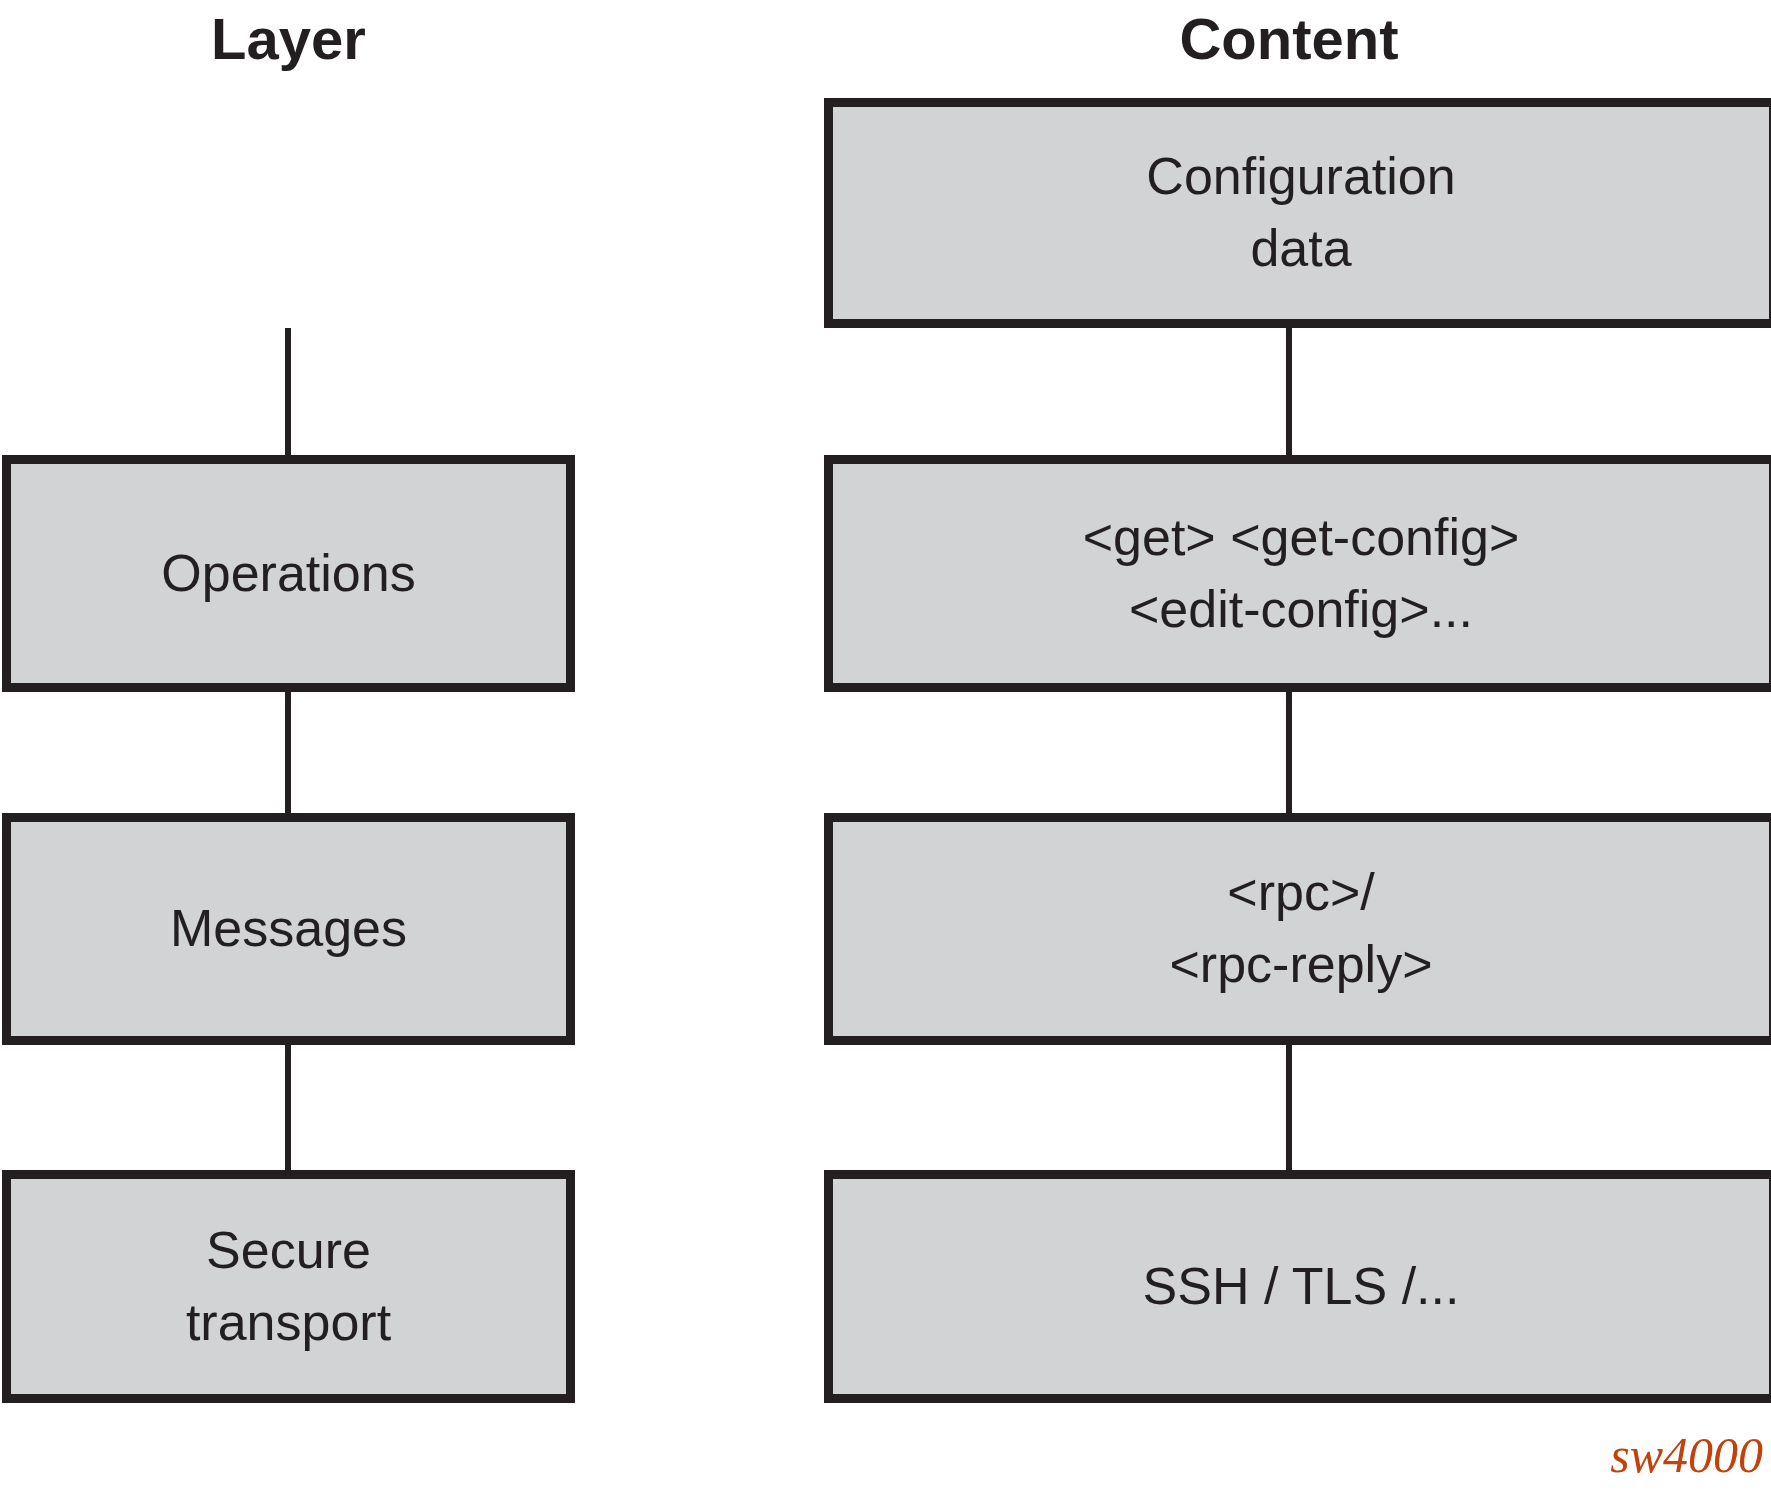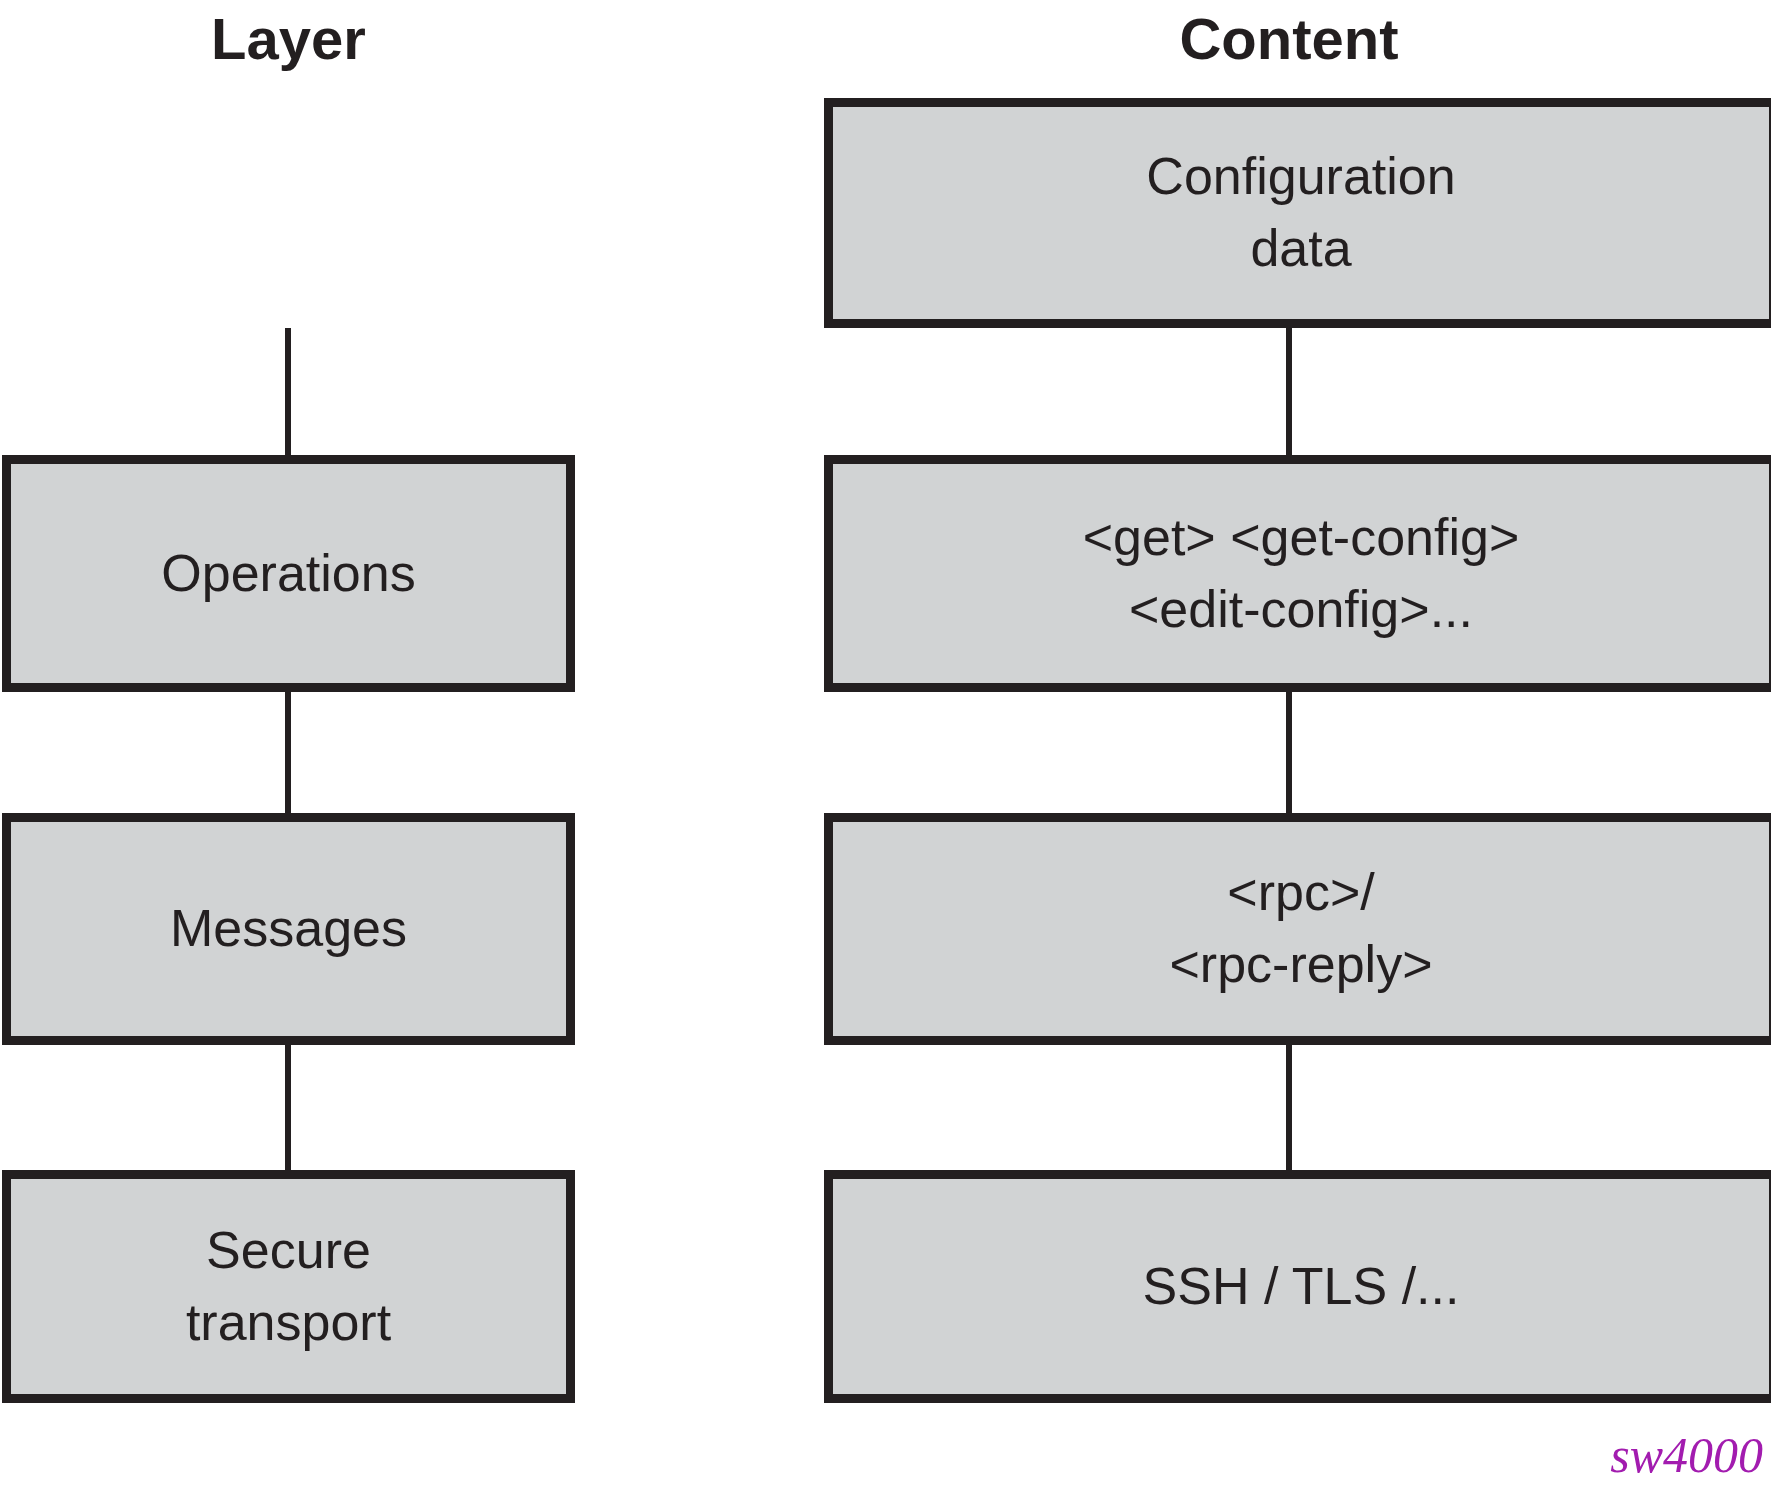--- a/index.html
+++ b/index.html
@@ -59,21 +59,21 @@
   .gap1 { top: 328px;  height: 127px; }
   .gap2 { top: 692px;  height: 121px; }
   .gap3 { top: 1045px; height: 125px; }
   .watermark {
     position: absolute;
     right: 8px;
     top: 1426px;
     font-family: "Liberation Serif", serif;
     font-style: italic;
     font-size: 50px;
-    color: #a21caf;
+    color: #c2410c;
   }
 </style>
 </head>
 <body>
 
 <div class="diagram">
 
   <div class="col-header left">Layer</div>
   <div class="col-header right">Content</div>
 

